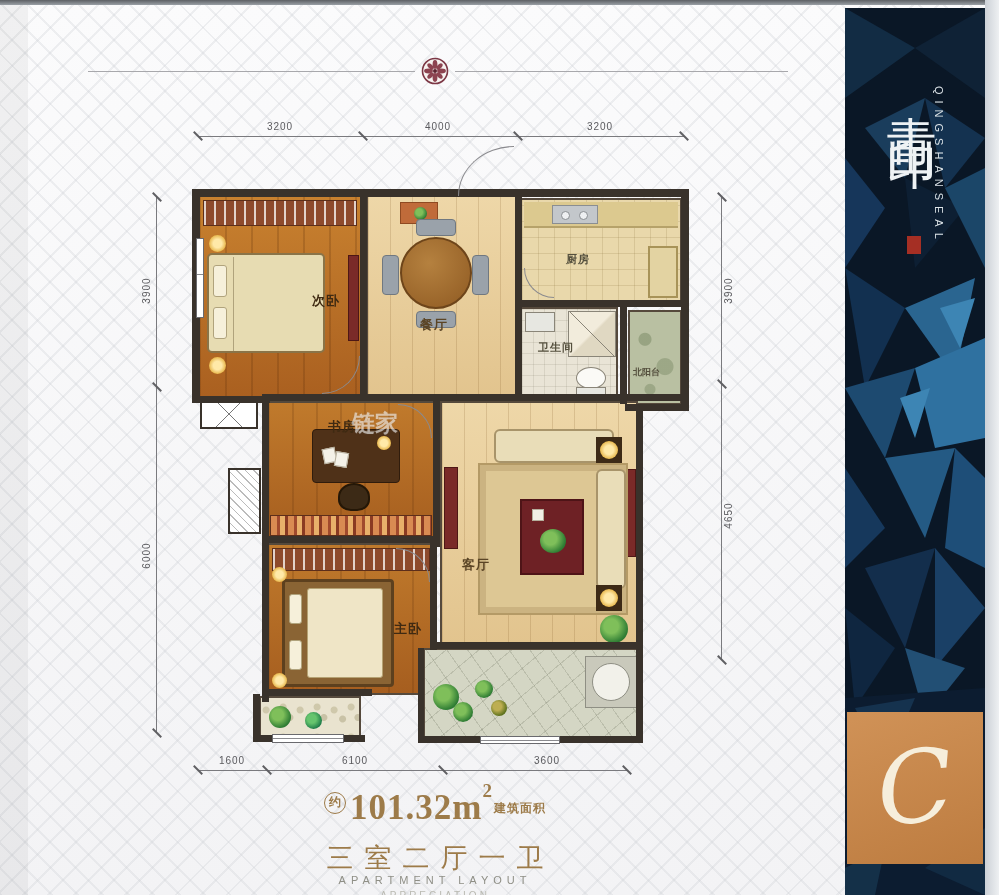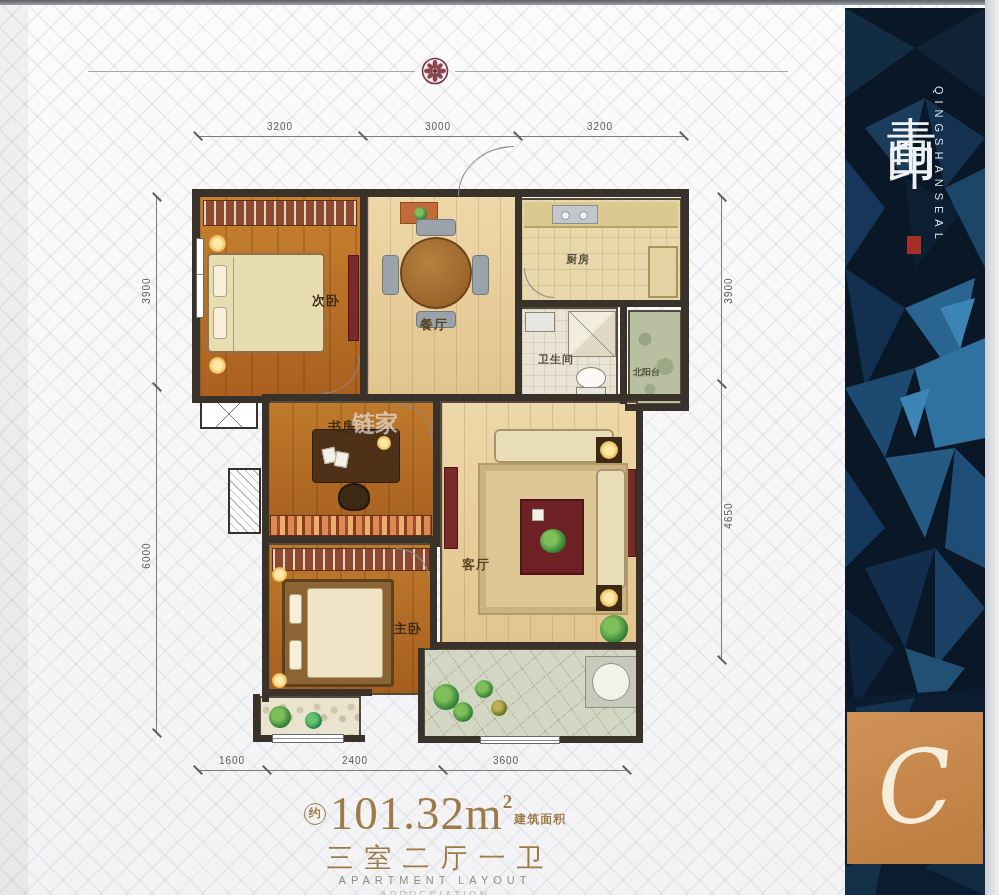--- a/index.html
+++ b/index.html
@@ -126,21 +126,21 @@
     left:352px; top:408px; z-index:40; display:flex; align-items:baseline; gap:12px;
     color:rgba(250,250,250,.58); text-shadow:0 0 2px rgba(120,120,120,.25);
   }
   .watermark .wm-en{ font-size:58px; font-weight:bold; letter-spacing:3px; }
   .watermark .wm-cn{ font-size:23px; font-weight:bold; }
 
   
   .footer-area{ left:230px; top:792px; width:410px; display:flex; justify-content:center; align-items:flex-end; color:#9d7b49; }
   .approx-circle{ width:22px; height:22px; border:1.6px solid #9d7b49; border-radius:50%;
     font-size:12px; line-height:19px; text-align:center; margin:0 4px 10px 0; font-weight:bold;}
-  .area-big{ font-family:"Liberation Serif", serif; font-weight:normal; font-size:47px; line-height:.92; letter-spacing:1px; }
+  .area-big{ font-family:"Liberation Serif", serif; font-weight:bold; font-size:35px; line-height:.92; letter-spacing:1px; }
   .area-sup{ font-family:"Liberation Serif", serif; font-weight:bold; font-size:19px; transform:translateY(-22px); }
   .area-cn{ font-size:12px; font-weight:bold; margin:0 0 7px 2px; letter-spacing:1px; }
   .footer-rooms{ left:230px; top:840px; width:410px; text-align:center; color:#9d7b49;
     font-family:"DejaVu Serif", serif; font-size:27px; letter-spacing:11px; text-indent:11px; }
   .footer-en{ left:230px; top:874px; width:410px; text-align:center; color:#8f8f86; font-size:11px; letter-spacing:5px; }
   .footer-en2{ left:230px; top:890px; width:410px; text-align:center; color:#b9b9b1; font-size:10px; letter-spacing:3px; }
 
   
   .sidebar{ left:845px; top:8px; width:140px; height:887px; background:#0a1726; z-index:50; overflow:hidden; }
   .brand-cn{ position:absolute; left:34px; top:68px; writing-mode:vertical-rl; text-orientation:upright;
@@ -177,31 +177,31 @@
     </g>
     <circle cx="14" cy="14" r="2" fill="#5d2430"></circle>
   </svg>
 
   <div class="abs dim-line" style="left:198px; top:136px; width:486px; height:1px;"></div>
   <div class="abs tick" style="left:192px; top:135px;"></div>
   <div class="abs tick" style="left:357px; top:135px;"></div>
   <div class="abs tick" style="left:512px; top:135px;"></div>
   <div class="abs tick" style="left:678px; top:135px;"></div>
   <div class="abs dim-label" style="left:258px; top:121px;">3200</div>
-  <div class="abs dim-label" style="left:416px; top:121px;">3000</div>
+  <div class="abs dim-label" style="left:416px; top:121px;">4000</div>
   <div class="abs dim-label" style="left:578px; top:121px;">3200</div>
 
   <div class="abs dim-line" style="left:198px; top:770px; width:429px; height:1px;"></div>
   <div class="abs tick" style="left:192px; top:769px;"></div>
   <div class="abs tick" style="left:261px; top:769px;"></div>
   <div class="abs tick" style="left:437px; top:769px;"></div>
   <div class="abs tick" style="left:621px; top:769px;"></div>
   <div class="abs dim-label" style="left:210px; top:755px;">1600</div>
-  <div class="abs dim-label" style="left:333px; top:755px;">2400</div>
-  <div class="abs dim-label" style="left:484px; top:755px;">3600</div>
+  <div class="abs dim-label" style="left:333px; top:755px;">6100</div>
+  <div class="abs dim-label" style="left:525px; top:755px;">3600</div>
 
   <div class="abs dim-line" style="left:156px; top:197px; width:1px; height:536px;"></div>
   <div class="abs tick" style="left:151px; top:196px;"></div>
   <div class="abs tick" style="left:151px; top:386px;"></div>
   <div class="abs tick" style="left:151px; top:732px;"></div>
   <div class="abs dim-label v" style="left:124px; top:285px;">3900</div>
   <div class="abs dim-label v" style="left:124px; top:550px;">6000</div>
 
   <div class="abs dim-line" style="left:721px; top:197px; width:1px; height:463px;"></div>
   <div class="abs tick" style="left:716px; top:196px;"></div>
@@ -246,21 +246,21 @@
   <span class="room-label on-tile small" style="left:566px; top:252px;">厨房</span>
 
   <div class="abs room tile-bath" style="left:520px; top:307px; width:98px; height:93px;">
     <div class="abs" style="left:46px; top:2px; width:48px; height:46px; background:linear-gradient(135deg,#f2ecdc 48%, #e0d8c2 52%); border:1.5px solid #8a8578;">
       <div class="abs" style="left:0; top:0; width:100%; height:100%; background:linear-gradient(45deg, transparent calc(50% - .7px), #8a8578 calc(50% - .7px) calc(50% + .7px), transparent calc(50% + .7px));"></div>
     </div>
     <div class="abs" style="left:3px; top:3px; width:30px; height:20px; background:#e7e7e1; border:1.5px solid #8a8578;"></div>
     <div class="abs" style="left:54px; top:58px; width:30px; height:22px; border-radius:50%; background:#fbfaf6; border:1.5px solid #8a8578;"></div>
     <div class="abs" style="left:54px; top:78px; width:30px; height:8px; background:#e7e7e1; border:1px solid #8a8578;"></div>
   </div>
-  <span class="room-label on-tile small" style="left:538px; top:352px;">卫生间</span>
+  <span class="room-label on-tile small" style="left:538px; top:340px;">卫生间</span>
 
   <div class="abs room stone-green" style="left:628px; top:310px; width:54px; height:95px;"></div>
   <span class="room-label on-tile tiny" style="left:633px; top:366px;">北阳台</span>
 
   <div class="abs room wood-mid" style="left:266px; top:401px; width:170px; height:139px;">
     <div class="abs" style="left:44px; top:26px; width:88px; height:54px; background:#4f3118; border-radius:4px; border:1px solid #301c0c;">
       <div class="abs" style="left:10px; top:18px; width:13px; height:15px; background:#f4f1e8; border:1px solid #b5ae9c; transform:rotate(-12deg);"></div>
       <div class="abs" style="left:22px; top:22px; width:13px; height:15px; background:#f4f1e8; border:1px solid #b5ae9c; transform:rotate(10deg);"></div>
       <div class="abs lamp" style="left:64px; top:6px; width:14px; height:14px;"></div>
     </div>

